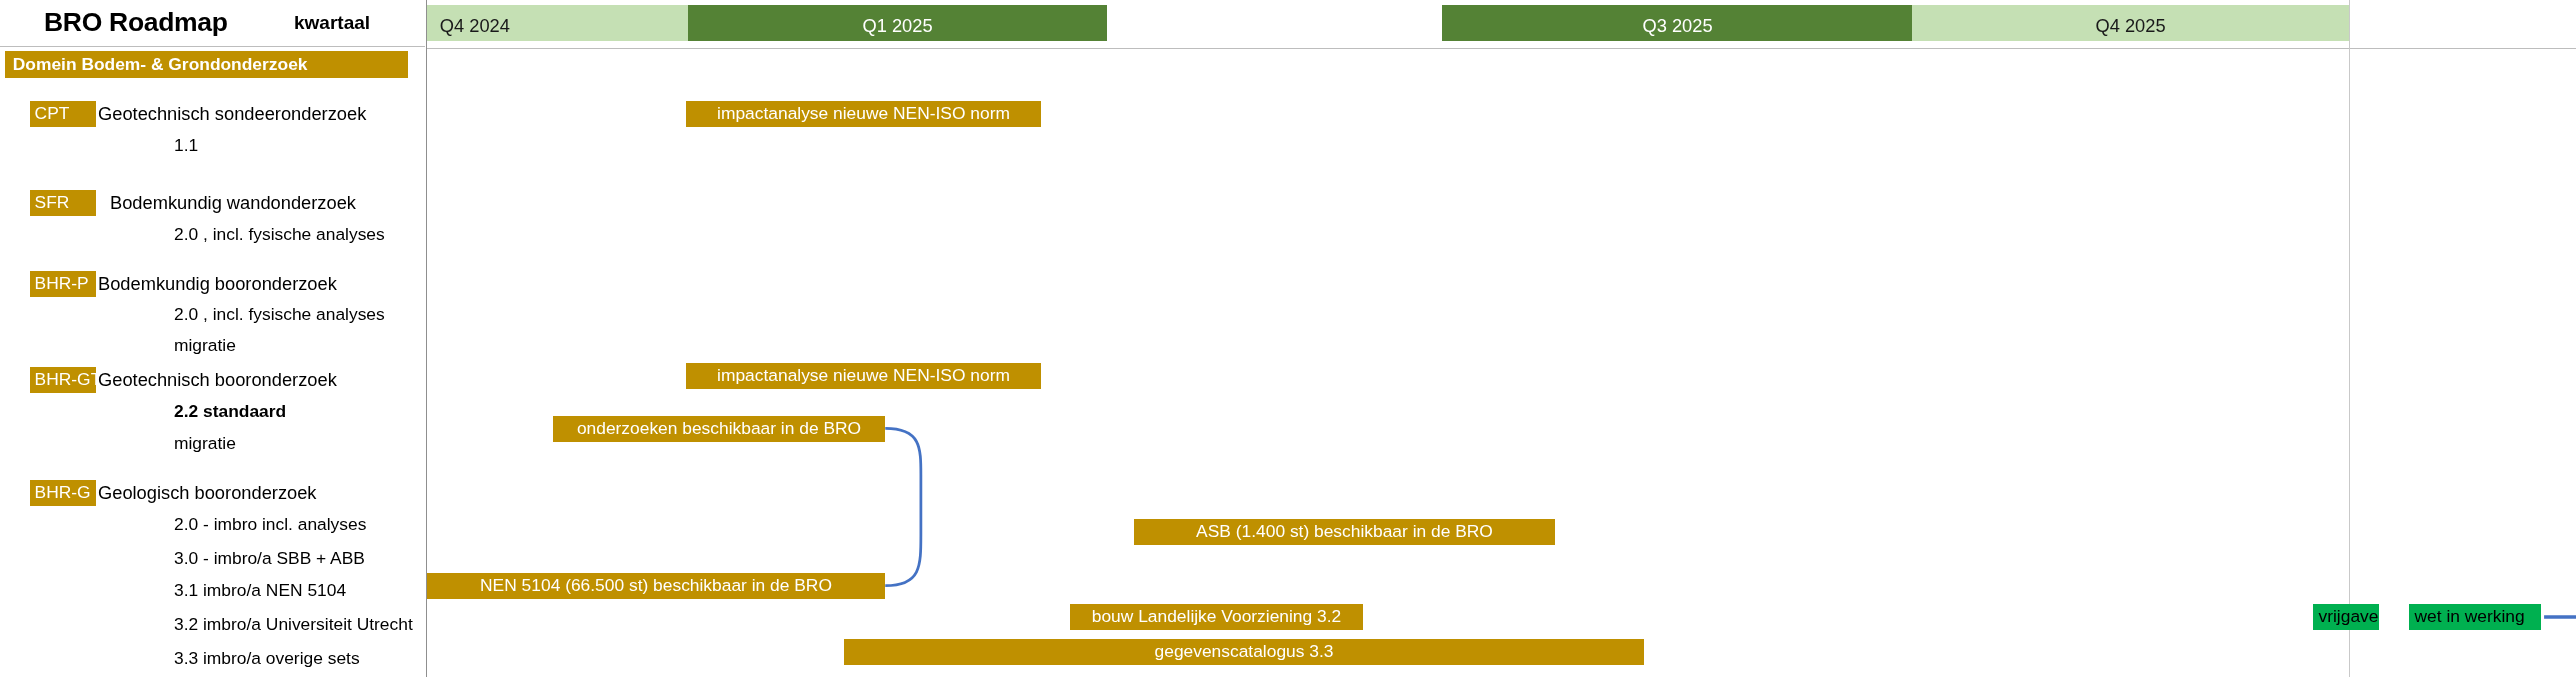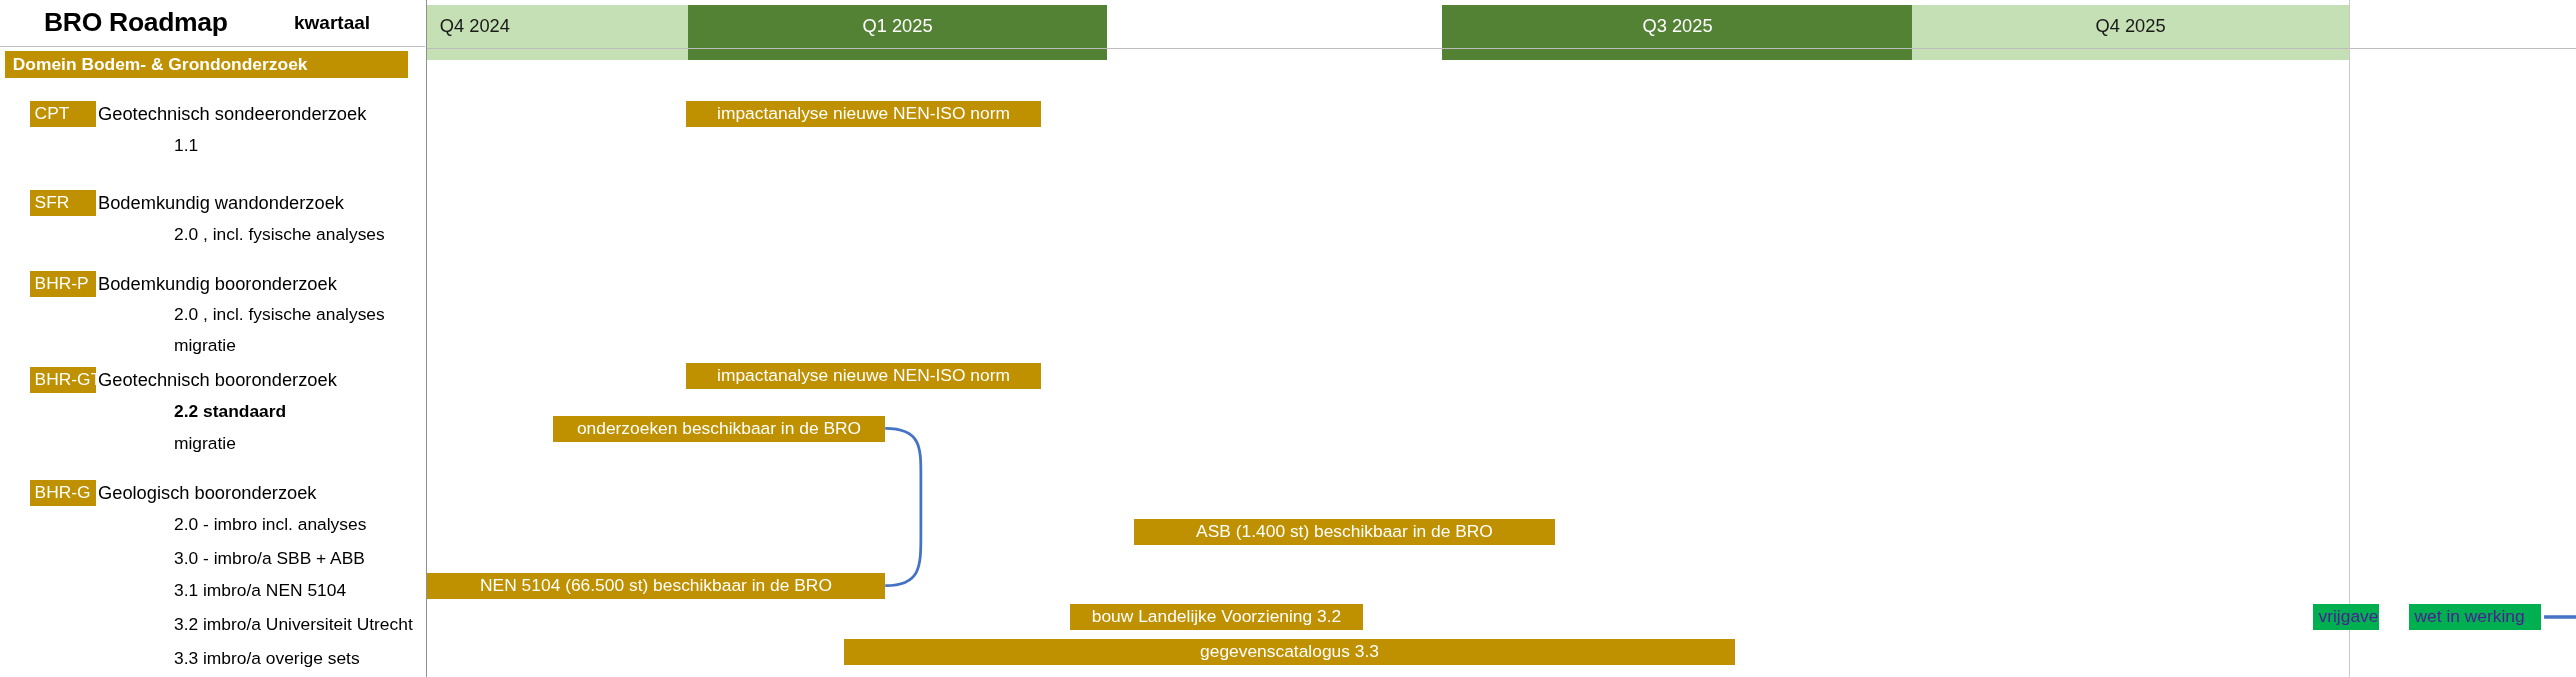--- a/index.html
+++ b/index.html
@@ -117,21 +117,21 @@
   }
   #quarter-header {
     position: absolute;
     left: 0; top: 4.6px;
     height: 42px;
     width: 2149px;
   }
   .quarter-cell {
     position: absolute;
     top: 0;
-    height: 55px;
+    height: 36px;
     line-height: 42px;
     font-size: 18.3px;
     box-sizing: border-box;
     white-space: nowrap;
   }
   .quarter-cell.light {
     background: #c5e0b4;
     color: #1a1a1a;
   }
   .quarter-cell.dark {
@@ -189,21 +189,21 @@
     top: 604px;
     left: 1856px;
     height: 27.4px;
   }
   .legend-chip {
     position: absolute;
     top: 0;
     height: 25.6px;
     line-height: 25.6px;
     background: #00b050;
-    color: #4c1d95;
+    color: #000000;
     font-size: 17.4px;
     padding: 0 5.5px;
     white-space: nowrap;
     box-sizing: border-box;
   }
   #legend-arrow {
     position: absolute;
     top: 1.8px;
     left: 261px;
   }
@@ -220,21 +220,21 @@
       <div id="kwartaal-label">kwartaal</div>
     </div>
 
     <div id="domain-banner">Domein Bodem- &amp; Grondonderzoek</div>
 
     <div id="groups-container">
         <div class="group-code" style="top: 101px;">CPT</div>
         <div class="group-title" style="top: 101px;">Geotechnisch sondeeronderzoek</div>
         <div class="sub-item" style="top: 133px;">1.1</div>
         <div class="group-code" style="top: 190px;">SFR</div>
-        <div class="group-title" style="top: 190px;">Bodemkundig wandonderzoek</div>
+        <div class="group-title" style="top: 190px; margin-left: 12px;">Bodemkundig wandonderzoek</div>
         <div class="sub-item" style="top: 222px;">2.0 , incl. fysische analyses</div>
         <div class="group-code" style="top: 271px;">BHR-P</div>
         <div class="group-title" style="top: 271px;">Bodemkundig booronderzoek</div>
         <div class="sub-item" style="top: 302px;">2.0 , incl. fysische analyses</div>
         <div class="sub-item" style="top: 333px;">migratie</div>
         <div class="group-code" style="top: 367px;">BHR-GT</div>
         <div class="group-title" style="top: 367px;">Geotechnisch booronderzoek</div>
         <div class="sub-item" style="top: 399px; font-weight: bold;">2.2 standaard</div>
         <div class="sub-item" style="top: 431px;">migratie</div>
         <div class="group-code" style="top: 480px;">BHR-G</div>
@@ -259,21 +259,21 @@
     <div id="header-rule"></div>
     <div id="right-rule"></div>
 
     <div id="bars-container">
         <div class="bar" style="left: 259px; width: 355px; top: 101px;">impactanalyse nieuwe NEN-ISO norm</div>
         <div class="bar" style="left: 259px; width: 355px; top: 363px;">impactanalyse nieuwe NEN-ISO norm</div>
         <div class="bar" style="left: 126px; width: 332px; top: 416px;">onderzoeken beschikbaar in de BRO</div>
         <div class="bar" style="left: 0px; width: 458px; top: 573px;">NEN 5104 (66.500 st) beschikbaar in de BRO</div>
         <div class="bar" style="left: 707px; width: 421px; top: 519px;">ASB (1.400 st) beschikbaar in de BRO</div>
         <div class="bar" style="left: 643px; width: 293px; top: 604px;">bouw Landelijke Voorziening 3.2</div>
-        <div class="bar" style="left: 417px; width: 891px; top: 639px;">gegevenscatalogus 3.3</div>
+        <div class="bar" style="left: 417px; width: 800px; top: 639px;">gegevenscatalogus 3.3</div>
       </div>
 
     <svg id="connector" viewBox="0 0 2351 741" width="2149" height="677">
       <path d="M 501 469 C 540 469, 540 490, 540 520 L 540 585 C 540 620, 540 641, 501 641" fill="none" stroke="#4472c4" stroke-width="3"></path>
     </svg>
 
     <div id="legend">
         <div class="legend-chip" style="left: 126px; width: 132px;">wet in werking</div>
         <div class="legend-chip" style="left: 30px; width: 66px;">vrijgave</div>
       <svg id="legend-arrow" width="57" height="22" viewBox="0 0 62 24">

